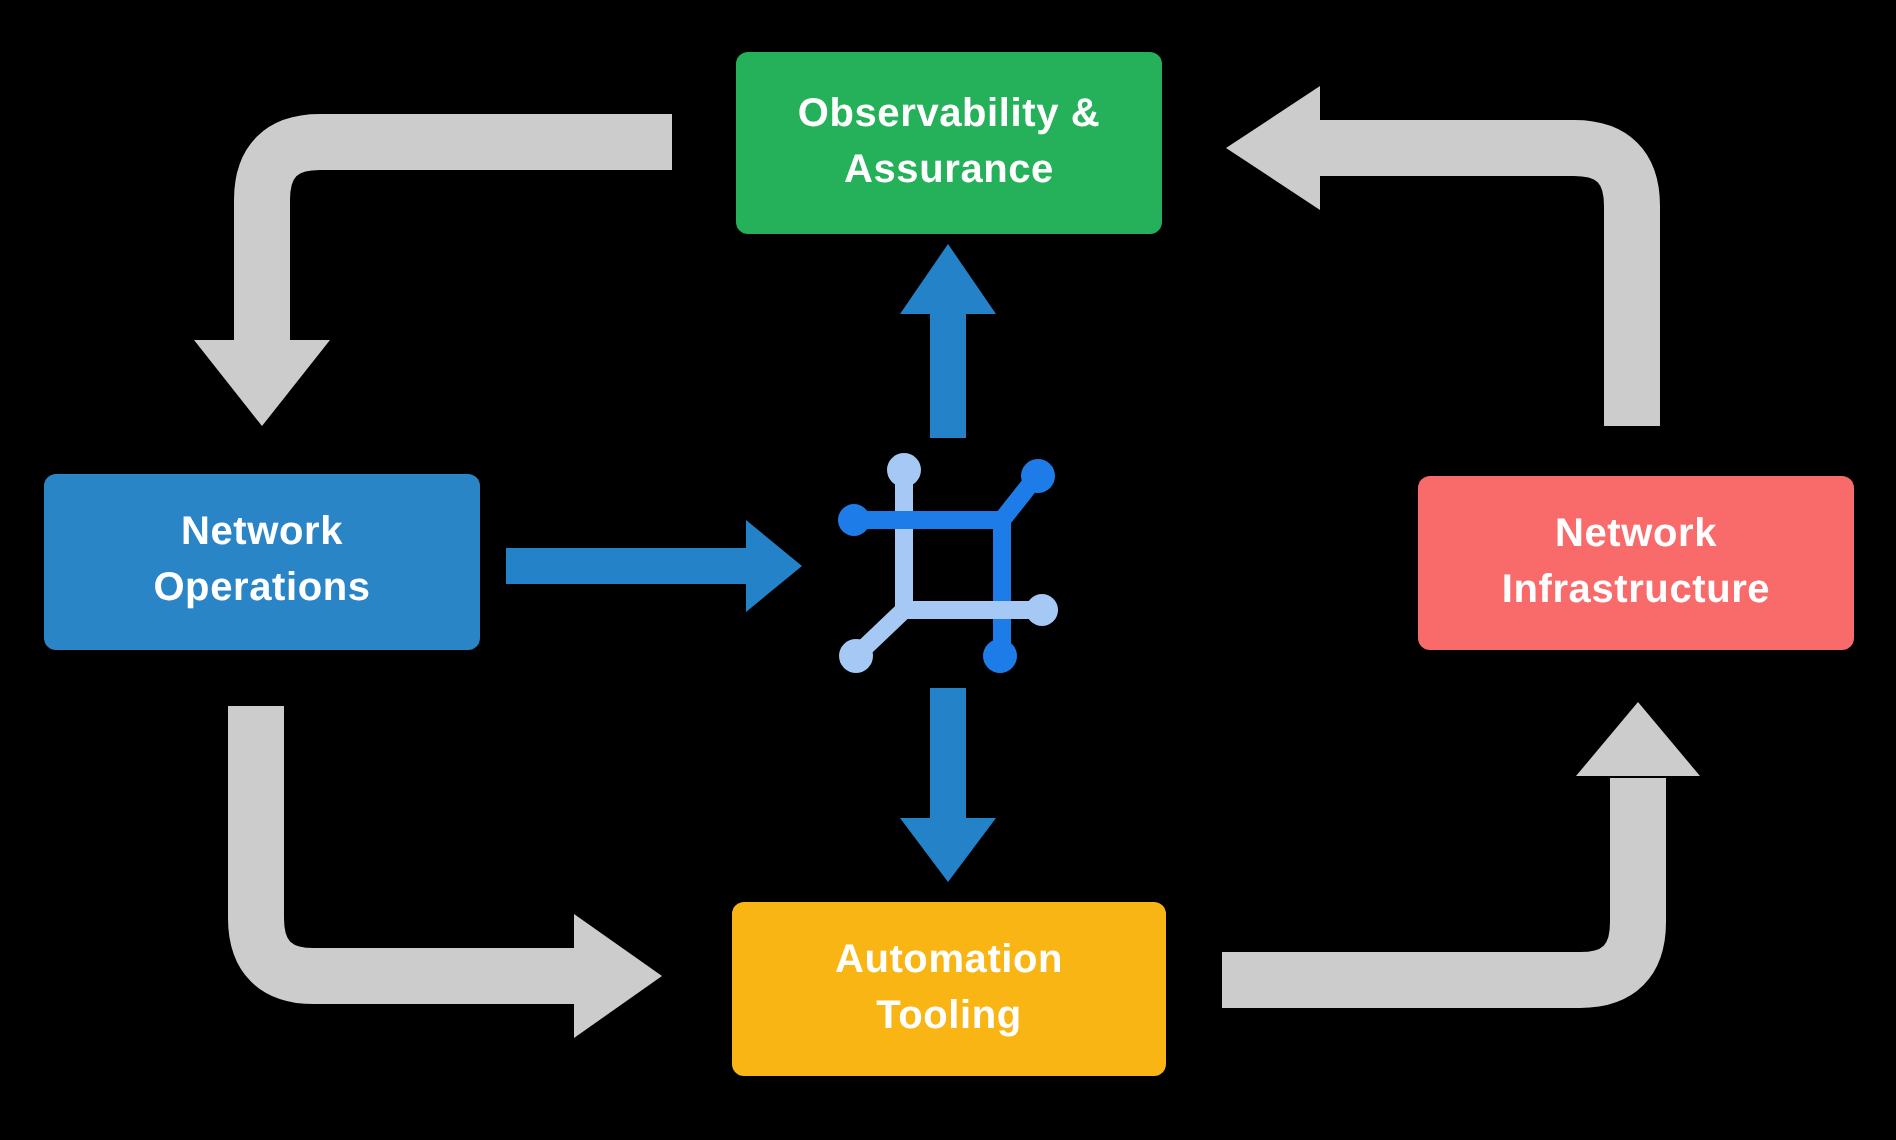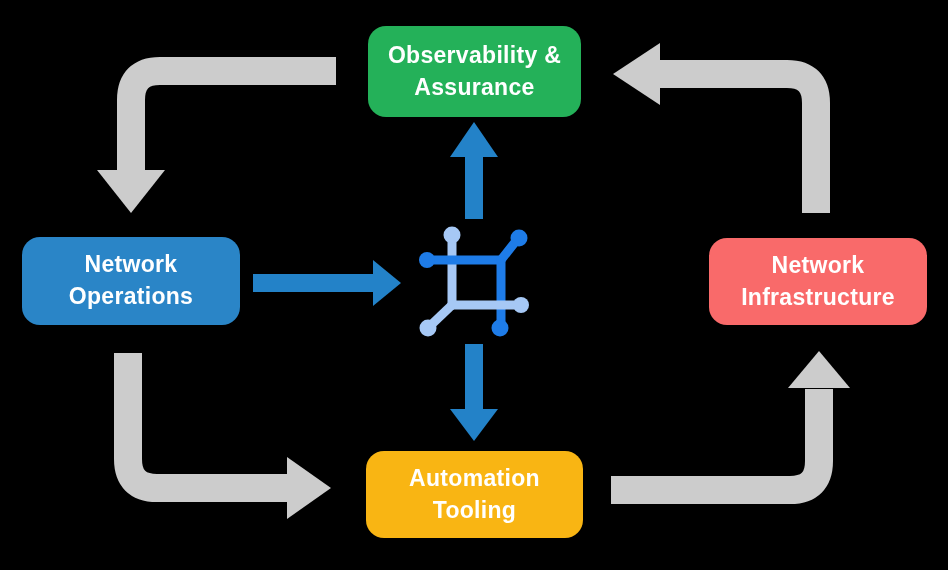--- a/index.html
+++ b/index.html
@@ -41,27 +41,27 @@
     stroke: var(--blue-arrow, #2382c8);
     stroke-width: 18;
   }
   .arrow-inner-head {
     fill: var(--blue-arrow, #2382c8);
     stroke: none;
   }
   
   .node {
     position: absolute;
-    border-radius: 18px;
+    border-radius: 6px;
     display: flex;
     align-items: center;
     justify-content: center;
     text-align: center;
     color: var(--node-text, #ffffff);
-    font-size: 23px;
+    font-size: 20px;
     font-weight: bold;
     letter-spacing: 0.3px;
     line-height: 1.38;
   }
   .node-label {
     white-space: pre-line;
   }
   .node-observability  { left: 368px; top: 26px;  width: 213px; height: 91px; background: #24b159; }
   .node-operations     { left: 22px;  top: 237px; width: 218px; height: 88px; background: #2a85c7; }
   .node-infrastructure { left: 709px; top: 238px; width: 218px; height: 87px; background: #f96a6a; }

